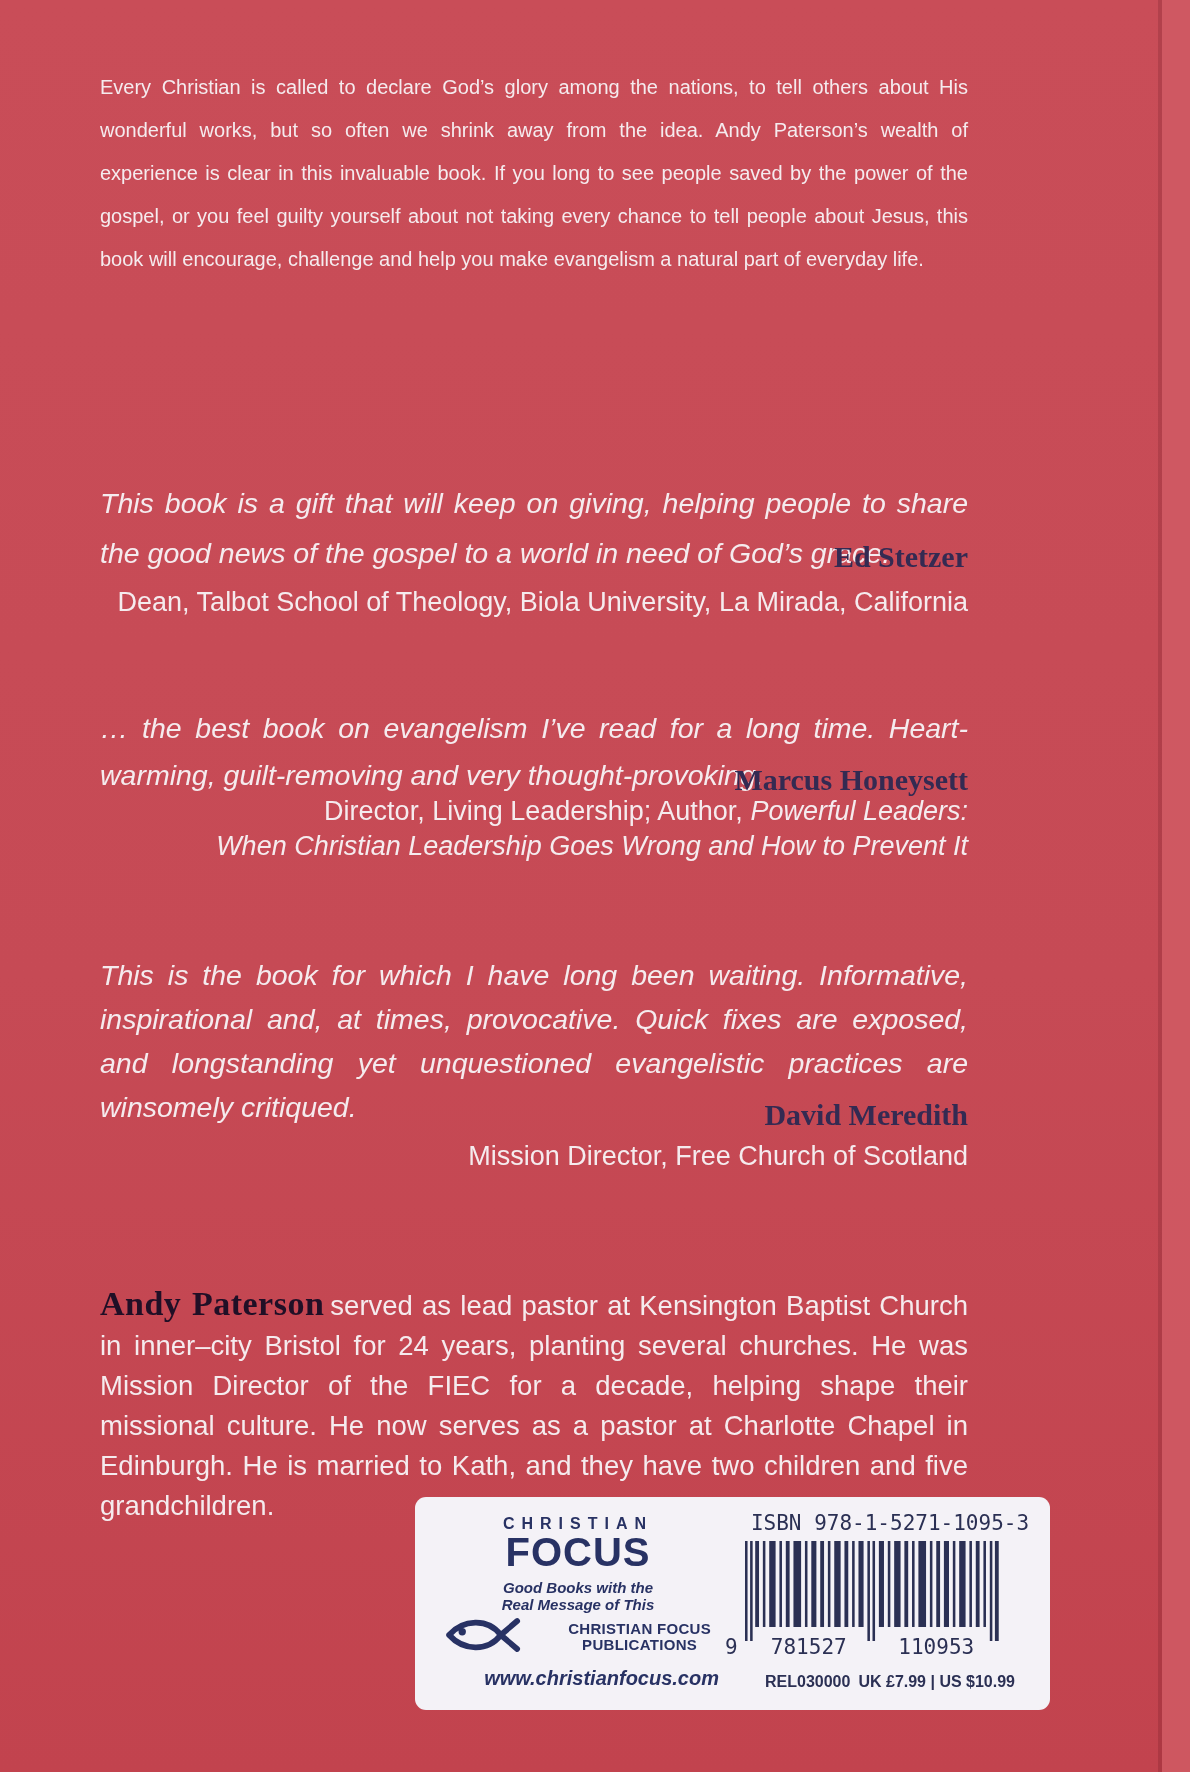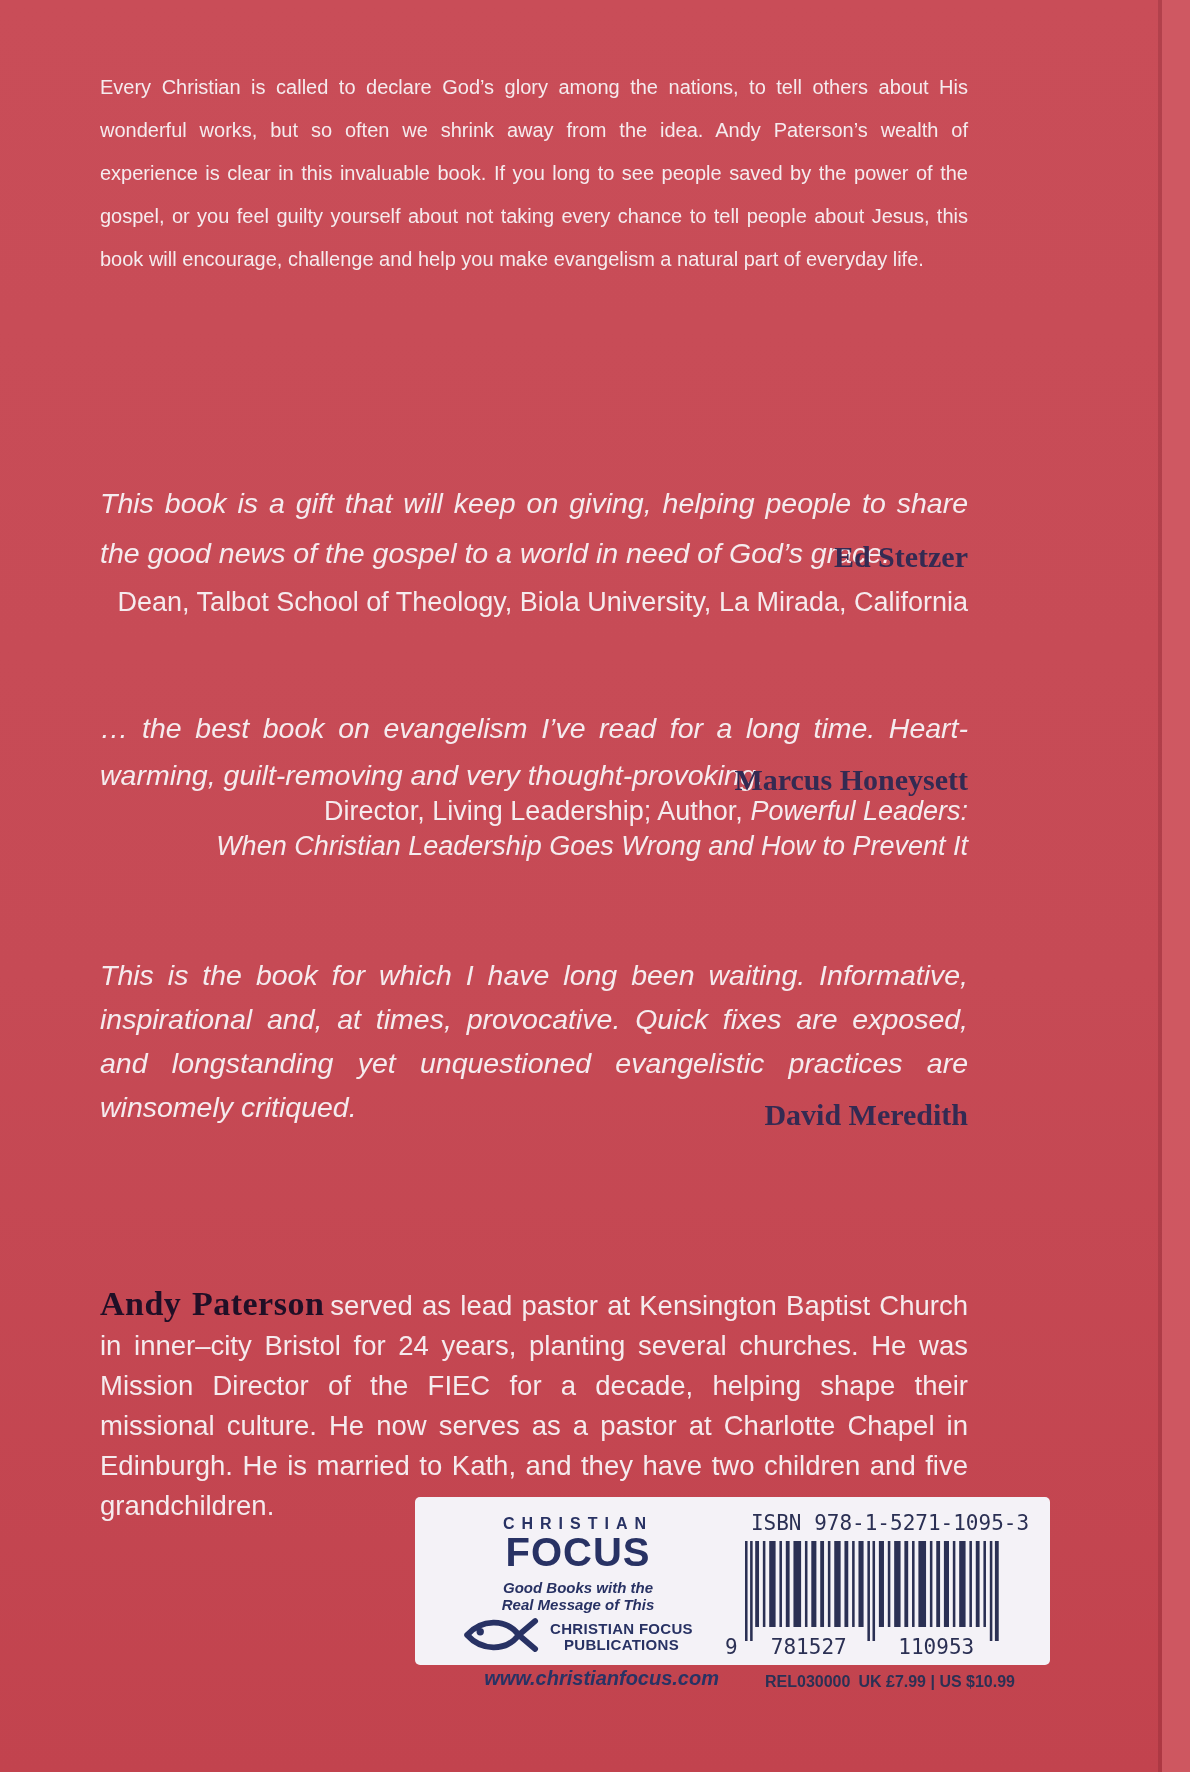--- a/index.html
+++ b/index.html
@@ -20,26 +20,26 @@
   .q1{top:449px; font-size:28.5px; line-height:50px;}
   .q2{top:676px; font-size:28.5px; line-height:47px;}
   .q3{top:924px; font-size:28.5px; line-height:44px;}
   .attr-name{font-family:"Liberation Serif", serif; font-weight:bold; color:var(--name-ink,#342a52); text-align:right; font-size:30px;}
   .n1{top:540px;} .n2{top:763px;} .n3{top:1098px;}
   .attr-role{text-align:right; font-size:27px;}
   .r1{top:587px;} .r2a{top:796px;} .r2b{top:831px; font-style:italic;} .r3{top:1141px;}
   .bio{top:1256px; font-size:27.5px; line-height:40px; text-align:justify;}
   .bio-name{font-family:"Liberation Serif", serif; font-weight:bold; font-size:34px; color:var(--bio-name-ink,#200f26); letter-spacing:.5px; padding-right:6px;}
   
-  .pubbox{position:absolute; left:415px; top:1497px; width:635px; height:168px; background:var(--box-bg,#f4f2f7); border-radius:5px; color:var(--navy,#283264);}
+  .pubbox{position:absolute; left:415px; top:1497px; width:635px; height:213px; background:var(--box-bg,#f4f2f7); border-radius:11px; color:var(--navy,#283264);}
   .pb{position:absolute;}
   .brand-top{left:35px; top:18px; width:256px; text-align:center; font-size:16px; font-weight:bold; letter-spacing:7px;}
   .brand-main{left:35px; top:33px; width:256px; text-align:center; font-size:40px; font-weight:bold; letter-spacing:1px;}
   .tagline{left:35px; top:82px; width:256px; text-align:center; font-size:15px; line-height:17px; font-weight:bold; font-style:italic;}
-  .fishrow{left:30px; top:116px; width:266px; display:flex; align-items:center; justify-content:center; gap:5px;}
+  .fishrow{left:30px; top:116px; width:266px; display:flex; align-items:center; justify-content:space-between; gap:5px;}
   .imprint{font-size:15px; line-height:16px; font-weight:bold; text-align:center; letter-spacing:.3px;}
   .website{left:22px; top:170px; width:282px; text-align:right; font-size:20px; font-weight:bold;font-style:italic;}
   .isbn{left:330px; top:14px; width:290px; text-align:center; font-family:"DejaVu Sans Mono", monospace; font-size:21px; color:var(--code-ink,#2b3054);}
   .barcode{left:330px; top:44px; width:255px; height:100px;}
   .bdigits{left:330px; top:138px; width:255px; display:flex; font-family:"DejaVu Sans Mono", monospace; font-size:21px; color:var(--code-ink,#2b3054);}
   .bdigits .d9{margin-left:-20px; width:20px;}
   .bdigits .grp{flex:1; text-align:center;}
   .pricerow{left:350px; top:176px; width:250px; display:flex; justify-content:space-between; font-size:16px; font-weight:bold; color:var(--code-ink,#2b3054);}
 </style>
 </head>
@@ -55,20 +55,21 @@
   <div class="txt attr-name n1">Ed Stetzer</div>
   <div class="txt attr-role r1">Dean, Talbot School of Theology, Biola University, La Mirada, California</div>
 
   <p class="txt quote q2">… the best book on evangelism I’ve read for a long time. Heart-warming, guilt-removing and very thought-provoking.</p>
   <div class="txt attr-name n2">Marcus Honeysett</div>
   <div class="txt attr-role r2a"><span>Director, Living Leadership; Author, </span><i>Powerful Leaders:</i></div>
   <div class="txt attr-role r2b">When Christian Leadership Goes Wrong and How to Prevent It</div>
 
   <p class="txt quote q3">This is the book for which I have long been waiting. Informative, inspirational and, at times, provocative. Quick fixes are exposed, and longstanding yet unquestioned evangelistic practices are winsomely critiqued.</p>
   <div class="txt attr-name n3">David Meredith</div>
+  <div class="txt attr-role r3">Mission Director, Free Church of Scotland</div>
 
   <p class="txt bio"><span class="bio-name">Andy Paterson</span><span>served as lead pastor at Kensington Baptist Church in inner–city Bristol for 24 years, planting several churches. He was Mission Director of the FIEC for a decade, helping shape their missional culture. He now serves as a pastor at Charlotte Chapel in Edinburgh. He is married to Kath, and they have two children and five grandchildren.</span></p>
 
   <div class="pubbox">
     <div class="pb brand-top">CHRISTIAN</div>
     <div class="pb brand-main">FOCUS</div>
     <div class="pb tagline">
       <div>Good Books with the</div>
       <div>Real Message of This</div>
     </div>

